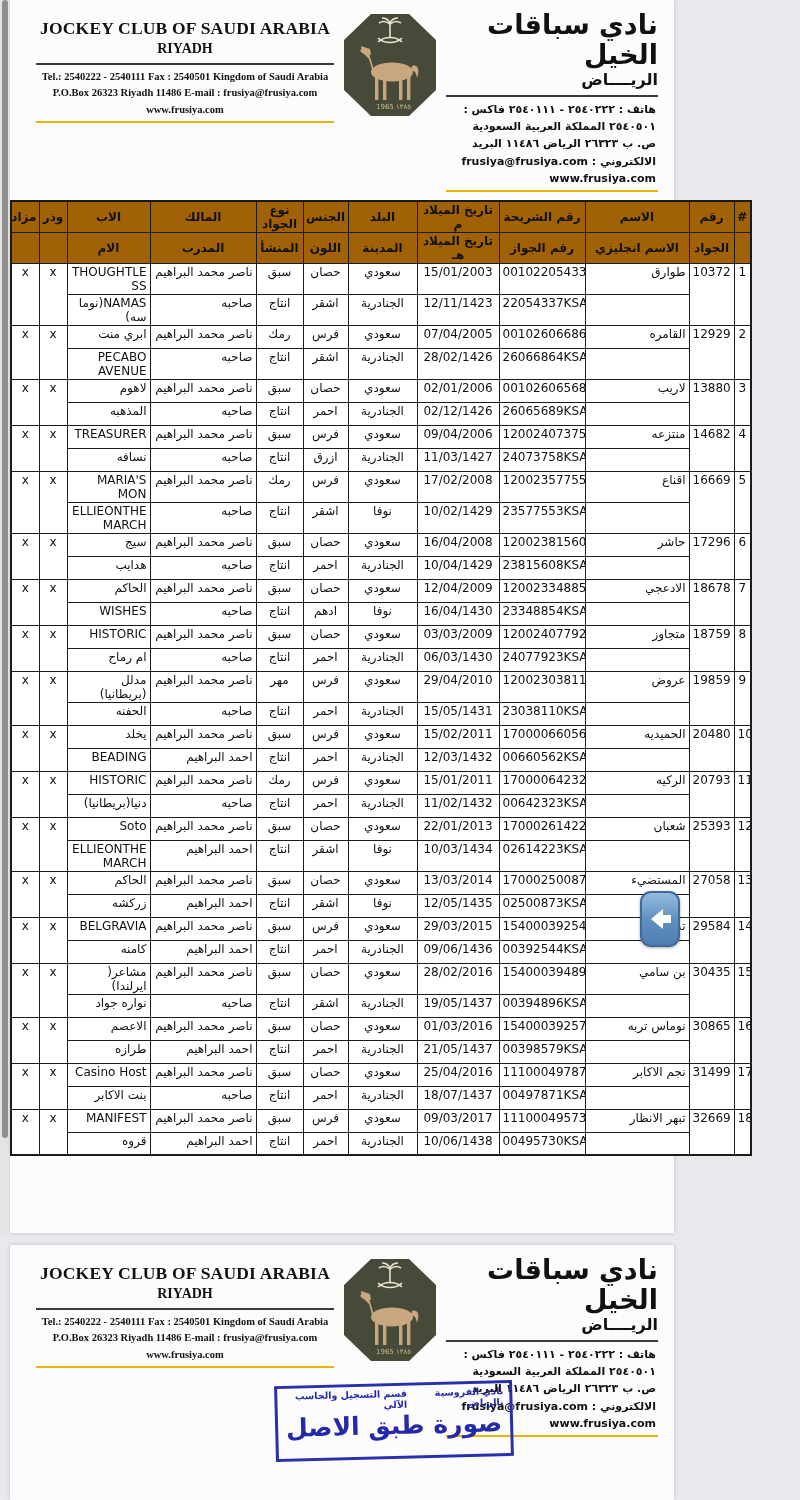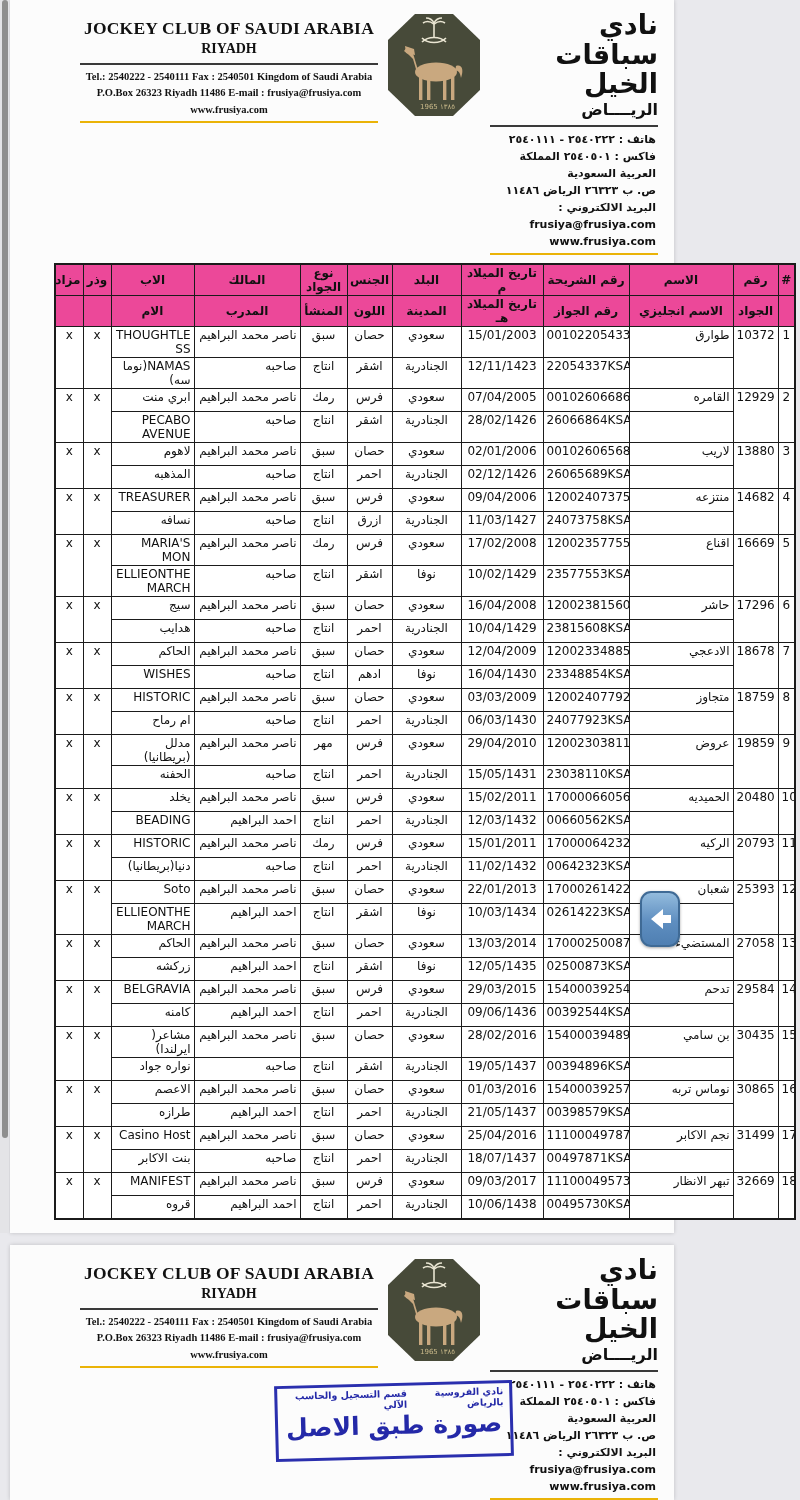--- a/index.html
+++ b/index.html
@@ -7,21 +7,20 @@
   body {
     position:relative;
     background:#e9e9ed;
     font-family:"DejaVu Sans", sans-serif;
     color:#111;
     overflow:hidden;
   }
   .page {
     position:absolute; left:10px; width:664px; background:#fcfcfc;
     box-shadow:0 0 4px rgba(0,0,0,.18);
-    padding-left:44px;
   }
   #page1 { top:0; height:1233px; }
   #page2 { top:1245px; height:255px; }
 
   
   .scroll-track { position:absolute; left:0; top:0; width:9px; height:1233px; background:#e4e4e7; }
   .scroll-thumb { position:absolute; left:2px; top:0; width:6px; height:1138px; background:#8f8f8f; border-radius:4px; }
 
   
   .letterhead { display:flex; align-items:flex-start; padding:10px 16px 0 26px; }
@@ -42,21 +41,21 @@
   .stable-line { direction:rtl; display:flex; align-items:center; gap:5px; font-weight:bold; }
   .img-ph { width:8px; height:10px; border:1px solid #9a9a9a; background:#f2f2f2; display:inline-block; }
 
   
   table.horses {
     direction:rtl; border-collapse:collapse; table-layout:fixed;
     width:742px; margin:8px auto 0; background:#fff;
     border:2px solid #1b1b1b; font-size:12px;
   }
   .horses th, .horses td { border:1px solid #1b1b1b; padding:1px 3px; height:23px; overflow:hidden; }
-  .horses thead th { background:#ec4899; font-weight:bold; font-size:12px; padding:1px 2px; }
+  .horses thead th { background:#a16207; font-weight:bold; font-size:12px; padding:1px 2px; }
   .horses td { vertical-align:top; word-wrap:break-word; overflow-wrap:anywhere; }
   td.c-center { text-align:center; }
   td.c-right  { text-align:right; }
   td.c-mark   { text-align:center; vertical-align:top; }
   td.c-num    { direction:ltr; text-align:center; white-space:nowrap; }
 
   .page-footer { text-align:center; font-style:italic; font-size:12.5px; margin-top:86px; color:#15803d; }
 
   
   .back-btn {

